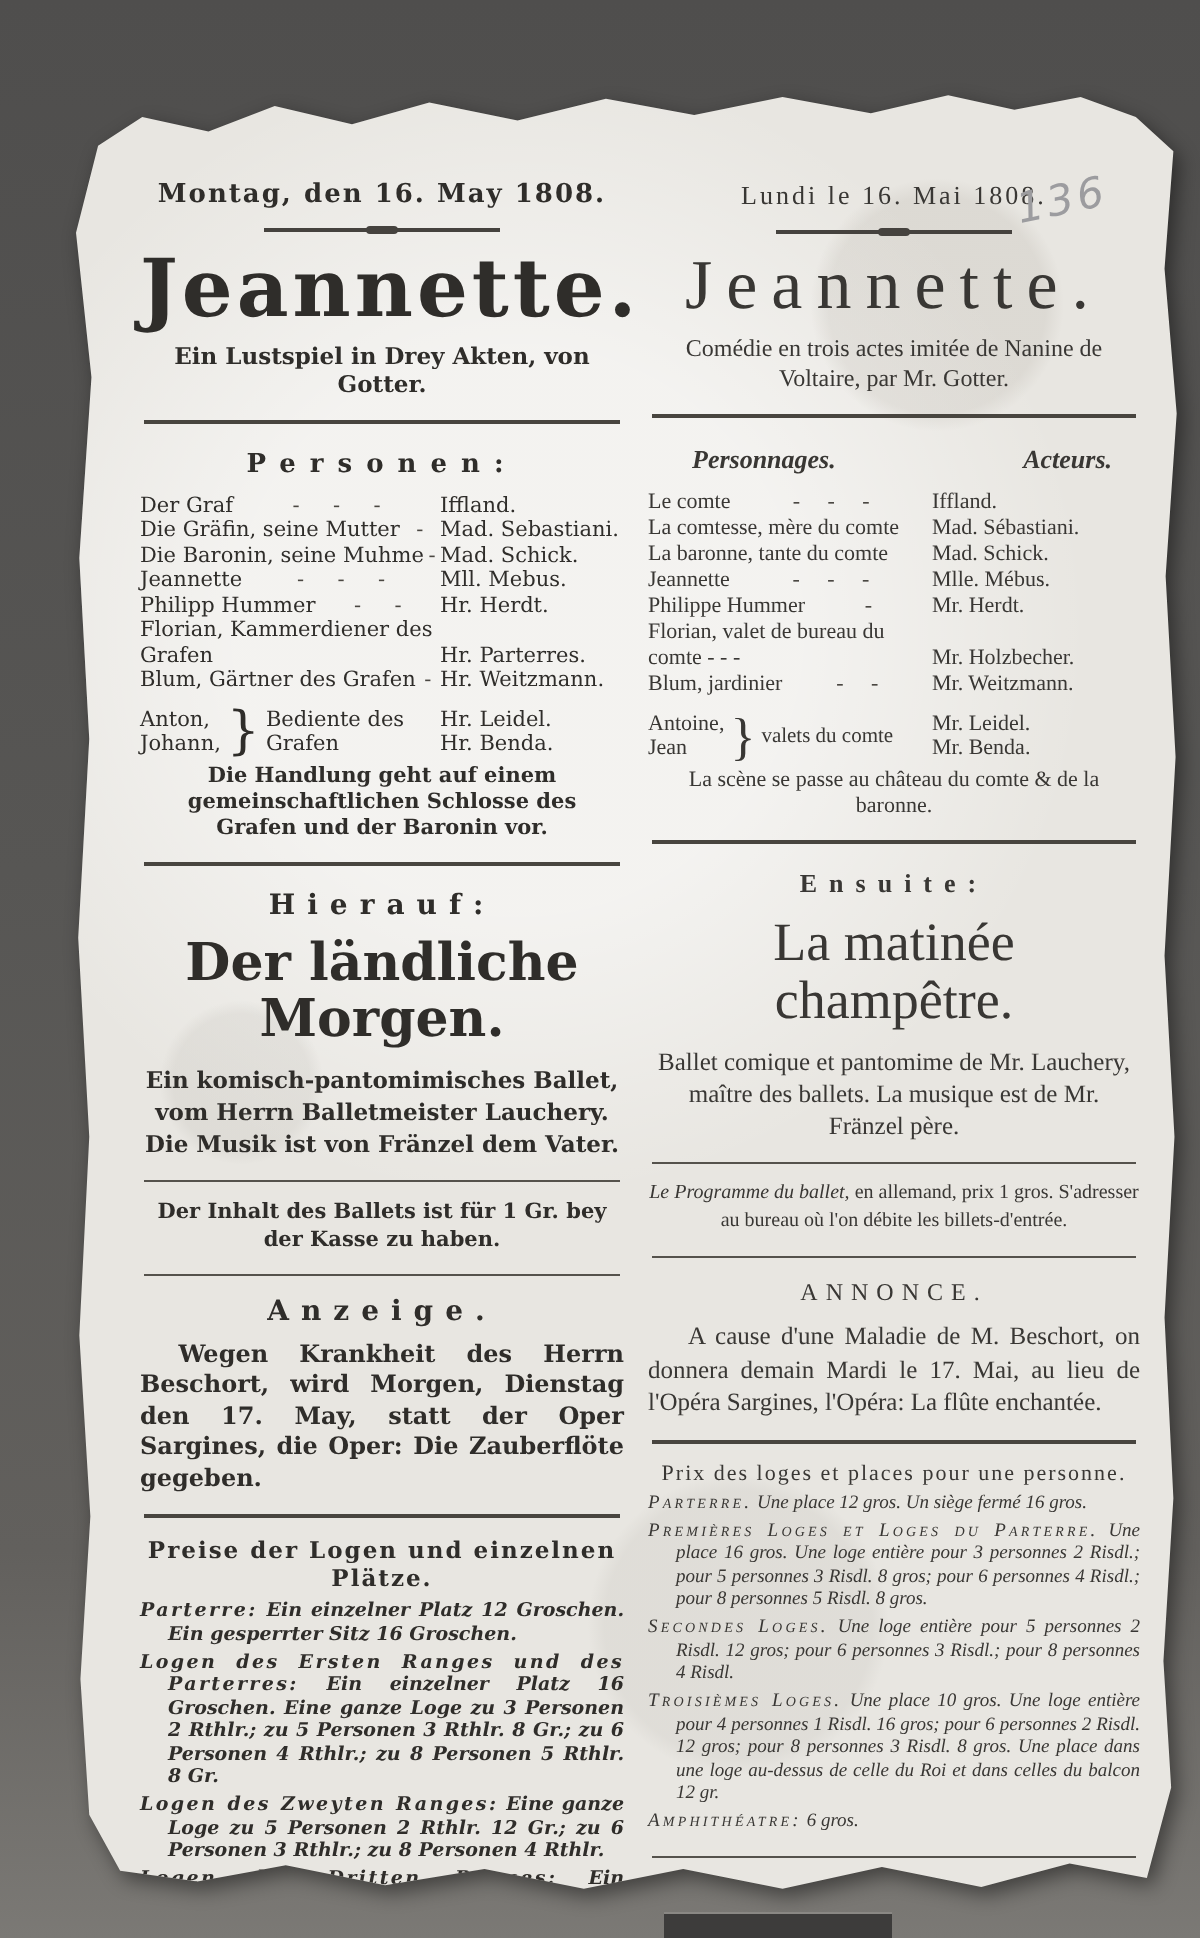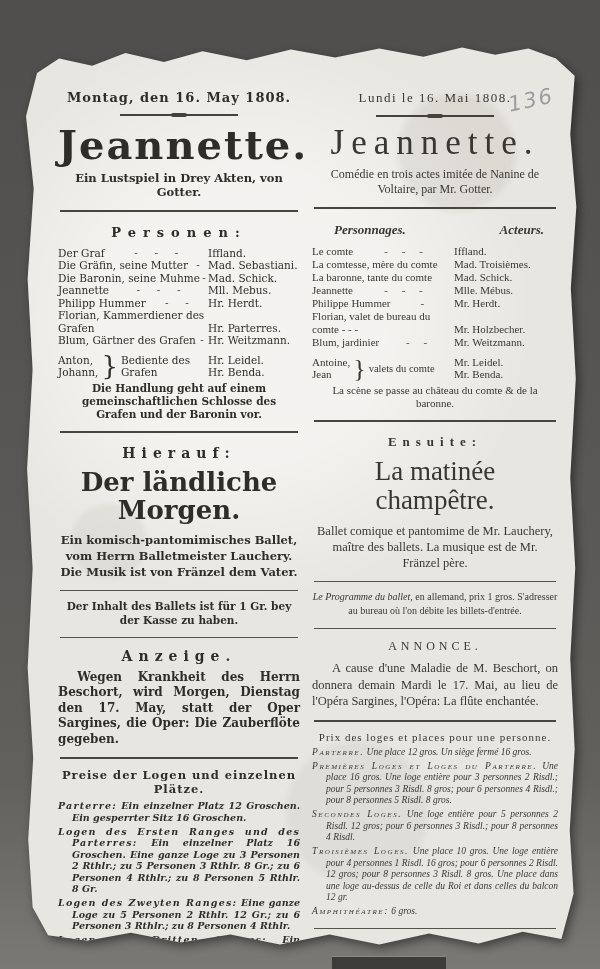--- a/index.html
+++ b/index.html
@@ -1,21 +1,21 @@
 <!DOCTYPE html>
 <html><head>
 <meta charset="utf-8">
 <style>
   html,body{margin:0;padding:0;}
   body{
     width:600px;height:969px;position:relative;overflow:hidden;
     background:linear-gradient(180deg,#4f4e4d 0%,#575654 45%,#62605d 80%,#7b7975 100%);
     font-family:"DejaVu Serif",serif;
   }
-  .paper-wrap{position:absolute;left:4px;top:0;width:556px;height:969px;
+  .paper-wrap{position:absolute;left:16px;top:0;width:556px;height:969px;
     filter:drop-shadow(3px 4px 5px rgba(0,0,0,0.45));}
   .paper{
     position:absolute;left:22px;top:44px;width:552px;height:904px;
     background:
       radial-gradient(circle at 78% 12%, rgba(120,110,95,0.10) 0 6%, transparent 7%),
       radial-gradient(circle at 15% 55%, rgba(110,105,95,0.08) 0 5%, transparent 6%),
       radial-gradient(circle at 60% 85%, rgba(110,105,95,0.07) 0 8%, transparent 9%),
       radial-gradient(circle at 40% 30%, rgba(255,255,255,0.5) 0 20%, transparent 40%),
       #e8e6e1;
     clip-path:polygon(0% 8%,2% 3.2%,6% 1.6%,12% 2.4%,18% 1%,25% 2%,32% 0.8%,40% 1.8%,48% 0.6%,56% 1.5%,64% 0.5%,72% 1.4%,79% 0.4%,85% 1.2%,91% 0.5%,96% 1.6%,99.4% 3.5%,98.6% 10%,99.7% 18%,98.7% 27%,99.6% 37%,98.6% 48%,99.5% 58%,98.6% 68%,99.4% 78%,98.5% 87%,99.2% 94%,97% 99%,90% 98.2%,82% 99.5%,73% 98.4%,64% 99.6%,55% 98.5%,46% 99.6%,37% 98.5%,28% 99.4%,19% 98.3%,11% 99.2%,4% 98.6%,1.2% 95.5%,0.4% 88%,1.3% 79%,0.3% 69%,1.2% 58%,0.2% 47%,1.2% 36%,0.3% 26%,1.4% 16%);
@@ -201,21 +201,21 @@
       <div class="cast">
 
       <div class="cast-row">
           <span class="role">Le comte</span>
           <span class="sep">-     -     -</span>
           <span class="actor">Iffland.</span>
         </div>
           <div class="cast-row">
           <span class="role">La comtesse, mère du comte</span>
           <span class="sep"></span>
-          <span class="actor">Mad. Troisièmes.</span>
+          <span class="actor">Mad. Sébastiani.</span>
         </div>
           <div class="cast-row">
           <span class="role">La baronne, tante du comte</span>
           <span class="sep"></span>
           <span class="actor">Mad. Schick.</span>
         </div>
           <div class="cast-row">
           <span class="role">Jeannette</span>
           <span class="sep">-     -     -</span>
           <span class="actor">Mlle. Mébus.</span>

